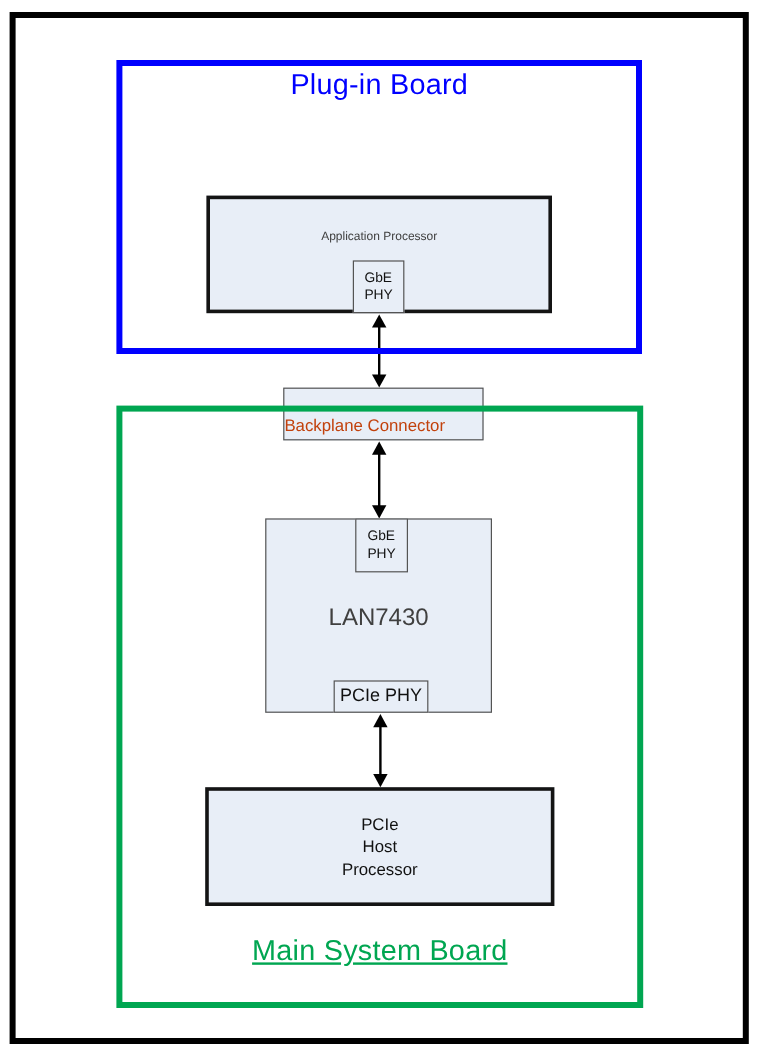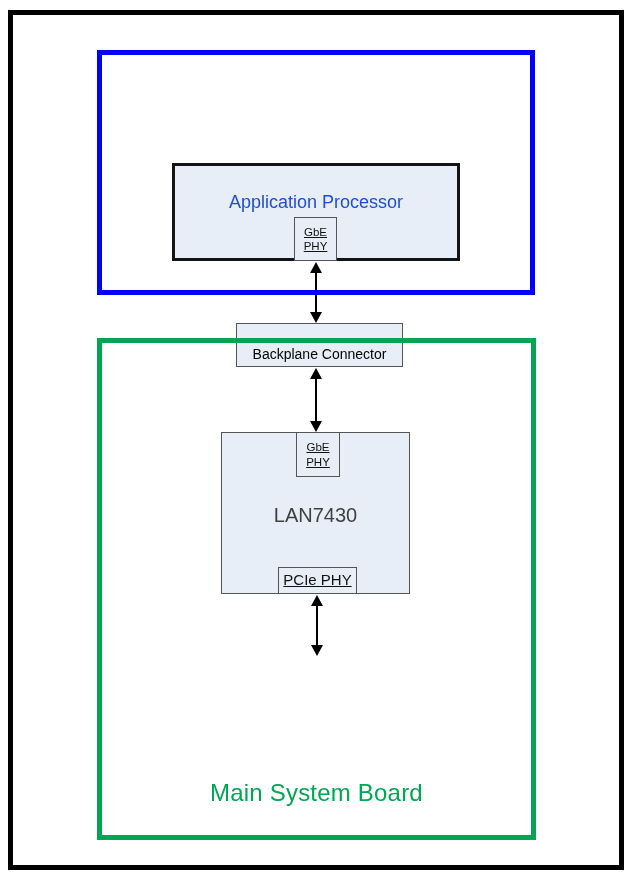--- a/index.html
+++ b/index.html
@@ -47,48 +47,48 @@
   }
 
   .board-title {
     font-size: 24px;
     text-align: center;
     letter-spacing: 0.2px;
     line-height: 1.15;
     z-index: 4;
   }
   .title-blue { left: 97px; top: 57px; width: 438px; color: var(--blue); }
-  .title-green { left: 97px; top: 779px; width: 439px; color: var(--green); }
+  .title-green { left: 97px; top: 779px; width: 439px; color: var(--green); text-decoration: underline; }
 
   .node {
     background: var(--box-fill);
     z-index: 2;
   }
   .thick { border: 3px solid var(--border-thick); }
   .thin  { border: 1.5px solid var(--border-thin); }
   .thin-sm { border: 1px solid var(--border-thin); }
 
   .app-processor { left: 172px; top: 163px; width: 288px; height: 98px; }
   .app-processor .node-label {
     position: absolute; left: 0; top: 26px; width: 100%;
-    text-align: center; font-size: 18px; color: #1d4ed8;
+    text-align: center; font-size: 10px; color: #404040;
   }
   .app-gbe-phy { left: 294px; top: 217px; width: 43px; height: 44px; z-index: 2; }
 
   .phy-label {
     width: 100%; height: 100%;
     display: flex; align-items: center; justify-content: center;
     font-size: 11.5px; line-height: 1.25; color: #111;
-    text-align: center; white-space: pre-line; text-decoration: underline;
+    white-space: pre-line;
   }
 
   .backplane { left: 236px; top: 323px; width: 167px; height: 44px; z-index: 1; }
   .backplane .node-label {
     position: absolute; left: 0; bottom: 4px; width: 100%;
-    text-align: center; font-size: 14px; color: #000000;
+    font-size: 14px; color: #c2410c;
   }
 
   .lan7430 { left: 221px; top: 432px; width: 189px; height: 162px; }
   .lan7430 .node-label {
     position: absolute; left: 0; top: 71px; width: 100%;
     text-align: center; font-size: 20px; color: #404040;
   }
   .lan-gbe-phy { left: 296px; top: 432px; width: 44px; height: 45px; z-index: 2; }
   .pcie-phy { left: 278px; top: 567px; width: 79px; height: 27px; z-index: 2; }
   .pcie-phy .phy-label { font-size: 15px; }
@@ -125,20 +125,21 @@
   .arrow-3 { left: 310px; top: 595px; height: 61px; }
 </style>
 </head>
 <body>
 
 <div class="canvas">
 
   <div class="abs outer-frame"></div>
 
   <div class="abs board-outline plug-in-board"></div>
+  <div class="abs board-title title-blue">Plug-in Board</div>
 
   <div class="abs node thick app-processor">
     <div class="node-label">Application Processor</div>
   </div>
   <div class="abs node thin-sm app-gbe-phy">
     <div class="phy-label">GbE
 PHY</div>
   </div>
 
   <div class="abs arrow arrow-1">
@@ -170,14 +171,19 @@
   <div class="abs node thin-sm pcie-phy">
     <div class="phy-label">PCIe PHY</div>
   </div>
 
   <div class="abs arrow arrow-3">
     <div class="head-up"></div>
     <div class="shaft"></div>
     <div class="head-down"></div>
   </div>
 
+  <div class="abs node thick pcie-host">
+    <div class="node-label">PCIe
+Host
+Processor</div>
+  </div>
 
 </div>
 
 </body></html>

